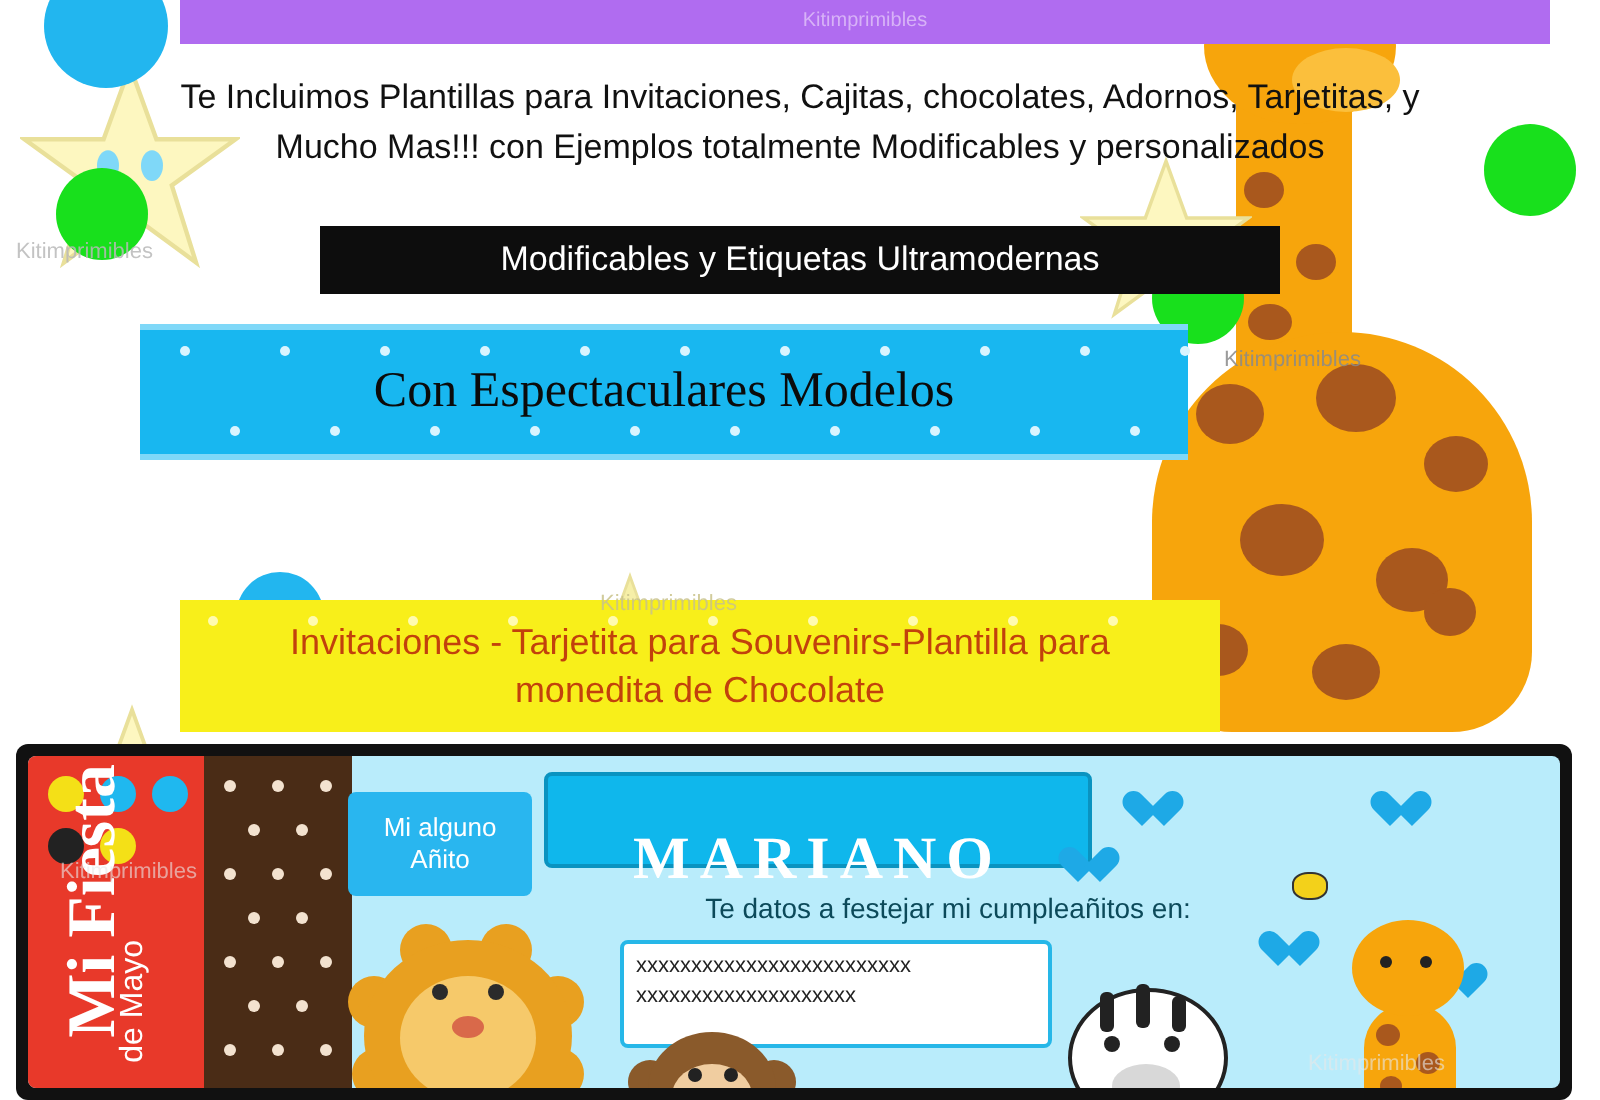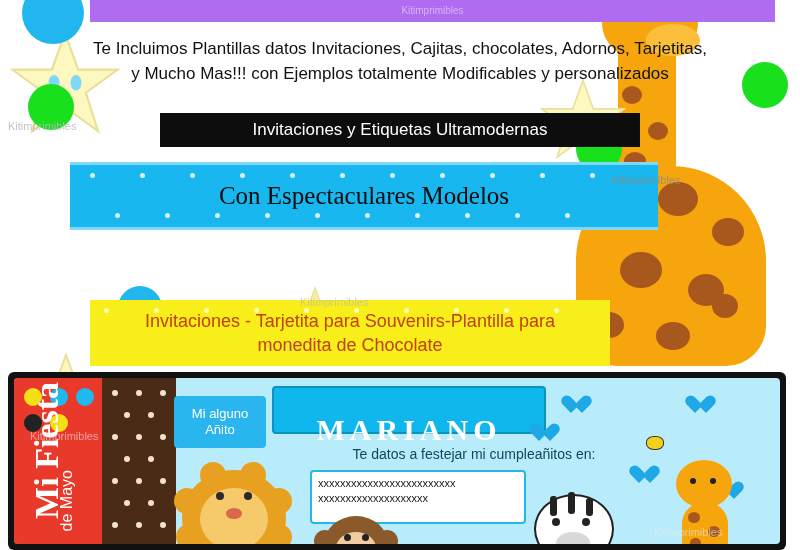--- a/index.html
+++ b/index.html
@@ -36,21 +36,21 @@
   
   .para{position:absolute;text-align:center;color:#111;}
   .para1{left:90px;top:36px;width:620px;font-size:17px;line-height:25px;}
 
   
   .black-banner{position:absolute;left:160px;top:113px;width:480px;height:34px;background:#0d0d0d;
     display:flex;align-items:center;justify-content:center;}
   .black-banner span{color:#ffffff;font-size:17px;}
 
   
-  .cyan-banner{position:absolute;left:70px;top:162px;width:588px;height:62px;background:#18b7f0;
+  .cyan-banner{position:absolute;left:70px;top:162px;width:524px;height:62px;background:#18b7f0;
     display:flex;align-items:center;justify-content:center;border-top:3px solid #7fd8f8;border-bottom:3px solid #7fd8f8;}
   .cyan-banner span{font-family:"Liberation Serif", serif;font-size:25px;color:#0b0b0b;}
   .cyan-dots{position:absolute;left:0;right:0;height:100%;top:0;pointer-events:none;}
   .cyan-dots i{position:absolute;width:5px;height:5px;background:#d9f4ff;border-radius:50%;}
 
   .para2{left:10px;top:234px;width:610px;font-size:17px;line-height:25px;}
 
   
   .yellow-banner{position:absolute;left:90px;top:300px;width:520px;height:66px;background:#f8ef1a;
     display:flex;align-items:center;justify-content:center;text-align:center;}
@@ -184,24 +184,24 @@
         <ellipse cx="60" cy="48" rx="5" ry="7" fill="#7fd8f8"></ellipse>
       </svg>
   </div>
 
   <div class="dot" style="left:22px;top:-18px;width:62px;height:62px;background:#22b6ef;"></div>
   <div class="dot" style="left:28px;top:84px;width:46px;height:46px;background:#18e01c;"></div>
   <div class="dot" style="left:576px;top:126px;width:46px;height:46px;background:#18e01c;"></div>
   <div class="dot" style="left:742px;top:62px;width:46px;height:46px;background:#18e01c;"></div>
   <div class="dot" style="left:118px;top:286px;width:44px;height:44px;background:#22b6ef;"></div>
 
-  <div class="para para1">Te Incluimos Plantillas datos Invitaciones, Cajitas, chocolates, Adornos, Tarjetitas,  y Mucho Mas!!! con Ejemplos totalmente Modificables y personalizados</div>
+  <div class="para para1">Te Incluimos Plantillas para Invitaciones, Cajitas, chocolates, Adornos, Tarjetitas,  y Mucho Mas!!! con Ejemplos totalmente Modificables y personalizados</div>
 
   <div class="black-banner">
-    <span>Invitaciones y Etiquetas Ultramodernas</span>
+    <span>Modificables y Etiquetas Ultramodernas</span>
   </div>
 
   <div class="cyan-banner">
     <div class="cyan-dots">
       <i style="left:20px;top:8px"></i>
         <i style="left:70px;top:8px"></i>
         <i style="left:120px;top:8px"></i>
       <i style="left:170px;top:8px"></i>
         <i style="left:220px;top:8px"></i>
         <i style="left:270px;top:8px"></i>

